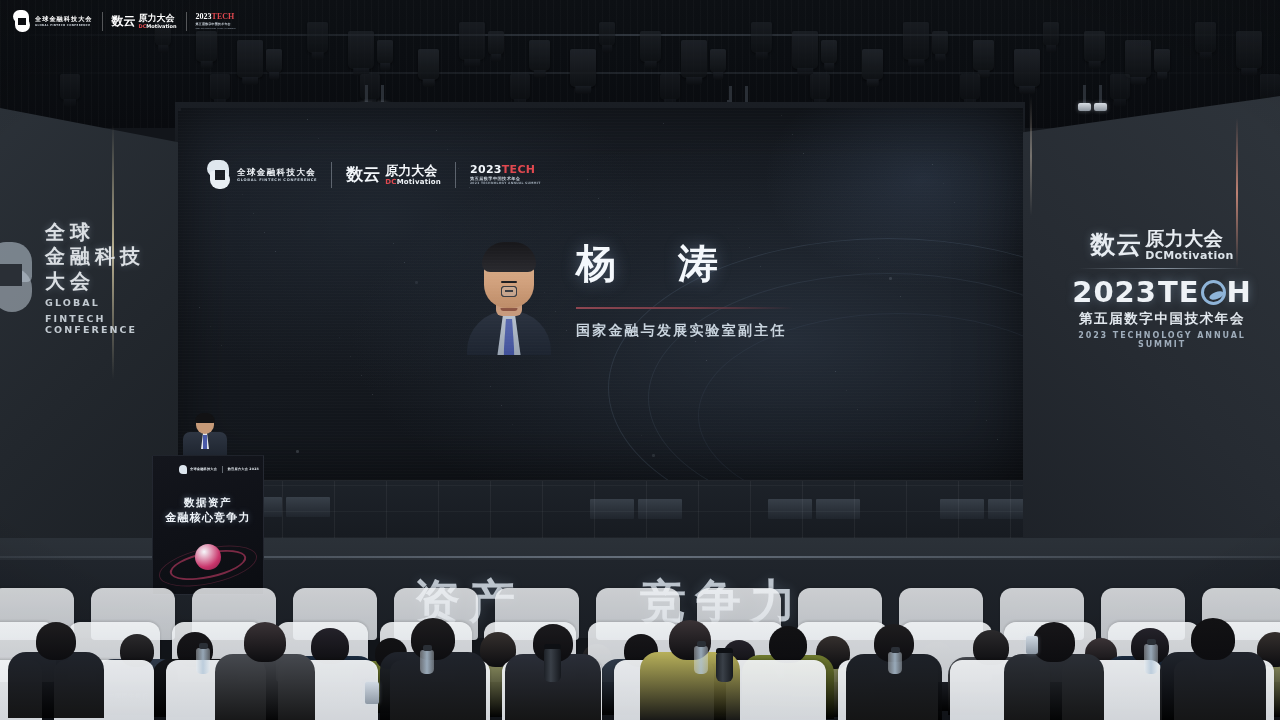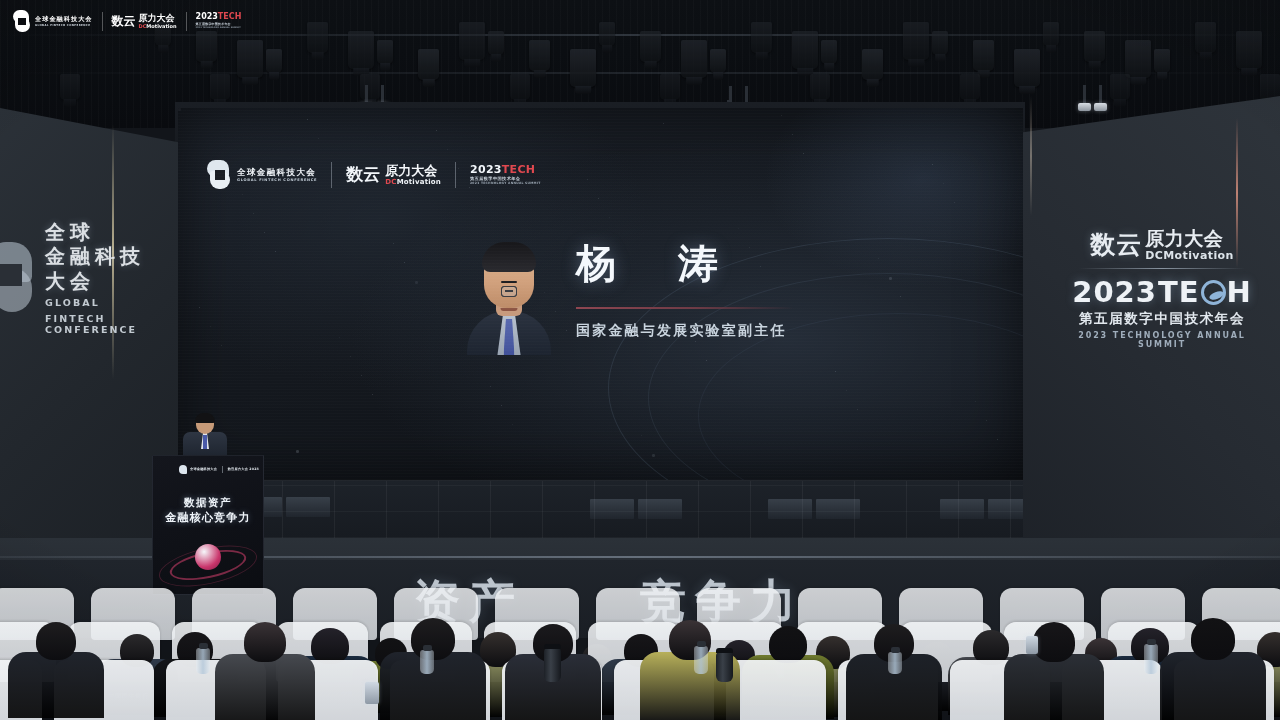--- a/index.html
+++ b/index.html
@@ -250,21 +250,21 @@
   .wm-gfc .tx { line-height:1.25; }
   .wm-gfc .tx .c { font-size:6.2px; font-weight:700; color:#ffffff; letter-spacing:1px; }
   .wm-gfc .tx .e { font-size:2.6px; font-weight:700; color:#cdd5dd; letter-spacing:.4px; margin-top:1px; }
   .wm-sep { width:1px; height:19px; background:rgba(255,255,255,.3); }
   .wm-dc { display:flex; align-items:center; gap:3px; }
   .wm-dc .sy { font-size:12px; font-weight:800; color:#ffffff; }
   .wm-dc .rc { line-height:1; }
   .wm-dc .rc .l1 { font-size:9px; font-weight:800; color:#ffffff; }
   .wm-dc .rc .l2 { font-size:5px; font-weight:800; margin-top:1px; color:#ffffff; }
   .wm-dc .rc .l2 b { color:#e0484f; }
-  .wm-tech { line-height:1; }
+  .wm-tech { line-height:1;font-family:Liberation Serif, serif; }
   .wm-tech .t1 { font-size:8px; font-weight:800; color:#ffffff; }
   .wm-tech .t1 span.rd { color:#e0484f; }
   .wm-tech .t2 { font-size:3px; font-weight:700; color:#c8d1da; margin-top:1.5px; letter-spacing:.2px; }
   .wm-tech .t3 { font-size:2.2px; font-weight:600; color:#8e99a4; margin-top:1px; }
 </style>
 </head>
 <body>
 
 <div id="stage-scene">
 

